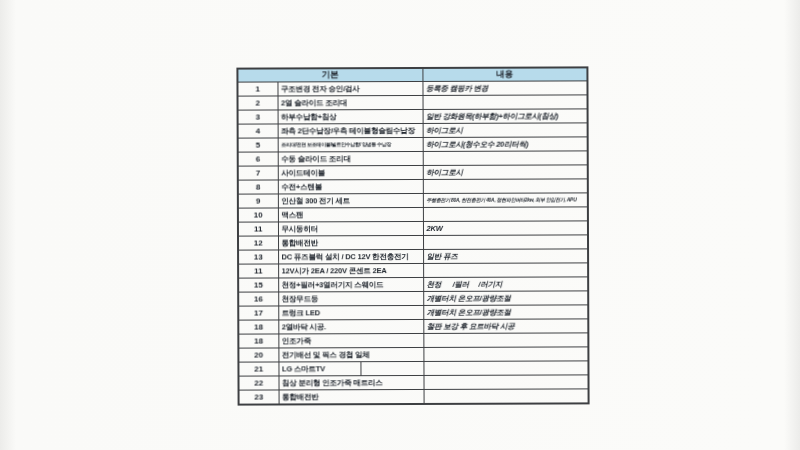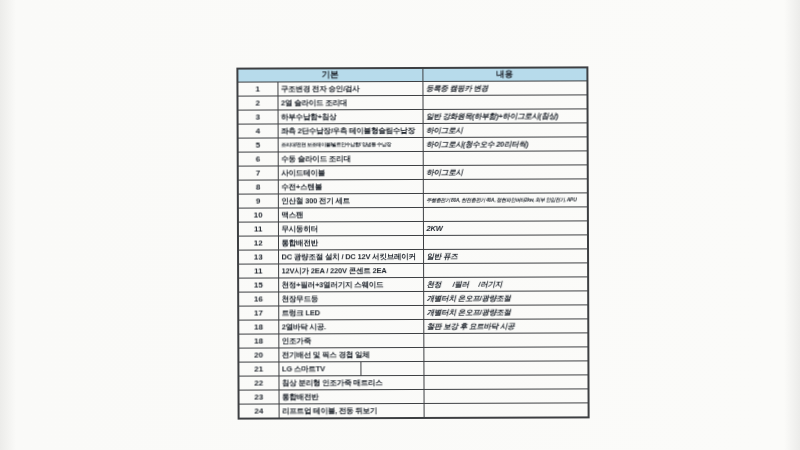--- a/index.html
+++ b/index.html
@@ -112,21 +112,21 @@
           <td class="item">무시동히터</td>
           <td class="content">2KW</td>
         </tr>
         <tr>
           <td class="no">12</td>
           <td class="item">통합배전반</td>
           <td class="content"></td>
         </tr>
         <tr>
           <td class="no">13</td>
-          <td class="item">DC 광량조절 설치 / DC 12V 서킷브레이커</td>
+          <td class="item">DC 퓨즈블럭 설치 / DC 12V 한전충전기</td>
           <td class="content">일반 퓨즈</td>
         </tr>
         <tr>
           <td class="no">11</td>
           <td class="item">12V시가 2EA / 220V 콘센트 2EA</td>
           <td class="content"></td>
         </tr>
         <tr>
           <td class="no">15</td>
           <td class="item">천정+필러+3열러기지 스웨이드</td>
@@ -165,20 +165,15 @@
         <tr>
           <td class="no">22</td>
           <td class="item">침상 분리형 인조가죽 매트리스</td>
           <td class="content"></td>
         </tr>
         <tr>
           <td class="no">23</td>
           <td class="item">통합배전반</td>
           <td class="content"></td>
         </tr>
-        <tr>
-          <td class="no">24</td>
-          <td class="item">리프트업 테이블, 전동 뒤보기</td>
-          <td class="content"></td>
-        </tr>
       </tbody>
   </table>
 </div>
 
 </body></html>

